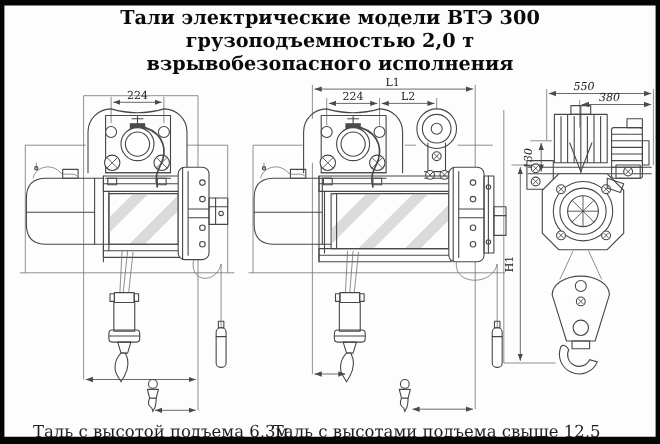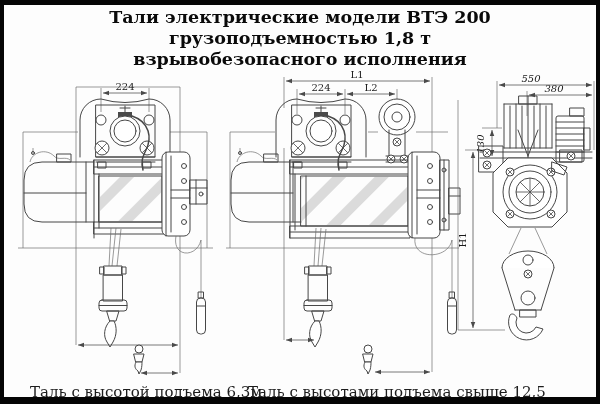--- a/index.html
+++ b/index.html
@@ -19,21 +19,21 @@
   .thin{stroke:#6e6e6e;stroke-width:.7;fill:none;}
   .dim{stroke:#555;stroke-width:.8;fill:none;}
   .x{stroke:#474747;stroke-width:.8;fill:none;}
   text.dlabel{font-family:"DejaVu Serif",serif;font-size:10px;fill:#1a1a1a;}
   text.it{font-style:italic;}
 </style>
 </head>
 <body>
 
 <div class="page">
-  <div class="title">Тали электрические модели ВТЭ 200 грузоподъемностью 1,8 т
+  <div class="title">Тали электрические модели ВТЭ 300 грузоподъемностью 2,0 т
 взрывобезопасного исполнения</div>
 
   <svg class="draw" width="600" height="404" viewBox="0 0 600 404">
     <defs>
       <marker id="ar" viewBox="0 0 10 10" refX="9" refY="5" markerWidth="9" markerHeight="9" orient="auto-start-reverse">
           <path d="M0,1.6 L9,5 L0,8.4 Z" fill="#4a4a4a"></path>
         </marker>
       <pattern id="hatch" width="5" height="5" patternUnits="userSpaceOnUse" patternTransform="rotate(45)">
         <line x1="0" y1="0" x2="0" y2="5" stroke="#7a7a7a" stroke-width="1"></line>
       </pattern>

